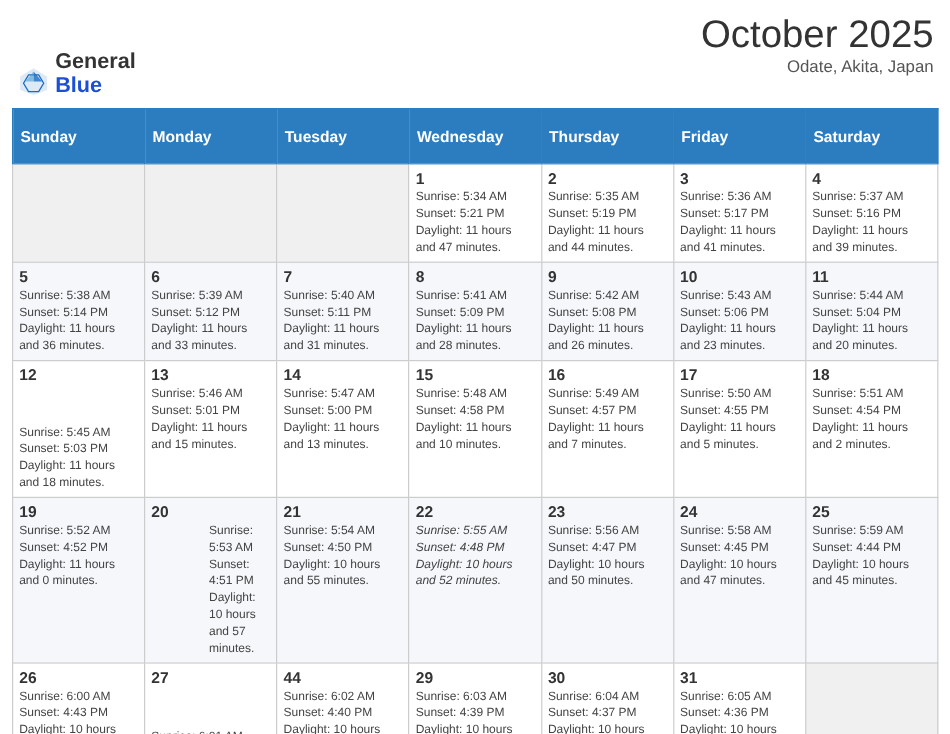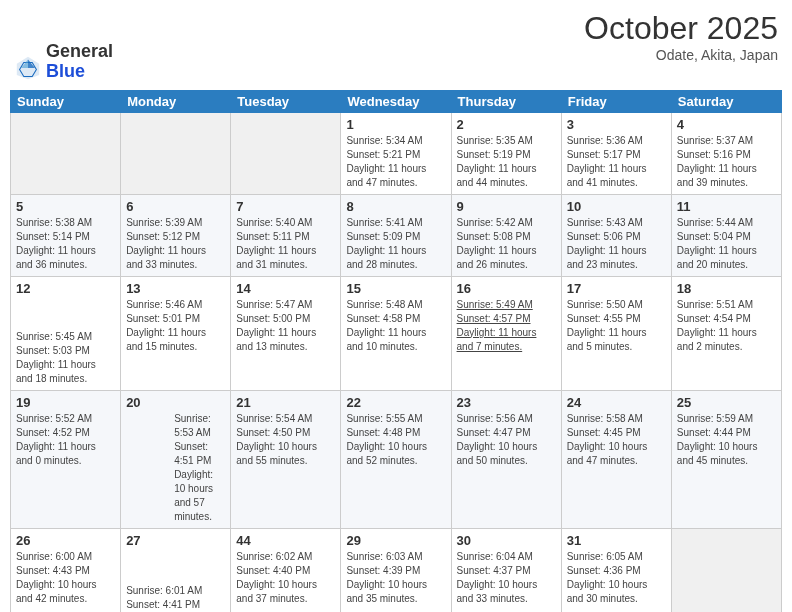--- a/index.html
+++ b/index.html
@@ -48,21 +48,21 @@
     }
     .calendar {
       width: 100%;
       border-collapse: collapse;
       border: 1px solid #ccc;
     }
     .calendar th {
       background-color: #2B7DC0;
       color: #fff;
       text-align: left;
-      padding: 3px 6px;
+      padding: 15px 6px;
       font-size: 13px;
       font-weight: bold;
       border: 1px solid #2B7DC0;
     }
     .calendar td {
       vertical-align: top;
       border: 1px solid #ccc;
       padding: 4px 5px;
       width: 14.28%;
       min-height: 80px;
@@ -234,21 +234,21 @@
         </td>
         <td>
           <div class="day-number">15</div>
           <div class="day-info" style="white-space: pre-line;">Sunrise: 5:48 AM
 Sunset: 4:58 PM
 Daylight: 11 hours
 and 10 minutes.</div>
         </td>
         <td>
           <div class="day-number">16</div>
-          <div class="day-info" style="white-space: pre-line; text-decoration: underline;">Sunrise: 5:49 AM
+          <div class="day-info" style="white-space: pre-line;">Sunrise: 5:49 AM
 Sunset: 4:57 PM
 Daylight: 11 hours
 and 7 minutes.</div>
         </td>
         <td>
           <div class="day-number">17</div>
           <div class="day-info" style="white-space: pre-line;">Sunrise: 5:50 AM
 Sunset: 4:55 PM
 Daylight: 11 hours
 and 5 minutes.</div>
@@ -278,21 +278,21 @@
         </td>
         <td>
           <div class="day-number">21</div>
           <div class="day-info" style="white-space: pre-line;">Sunrise: 5:54 AM
 Sunset: 4:50 PM
 Daylight: 10 hours
 and 55 minutes.</div>
         </td>
         <td>
           <div class="day-number">22</div>
-          <div class="day-info" style="white-space: pre-line;">Sunrise: 5:55 AM
+          <div class="day-info" style="white-space: pre-line; font-style: italic;">Sunrise: 5:55 AM
 Sunset: 4:48 PM
 Daylight: 10 hours
 and 52 minutes.</div>
         </td>
         <td>
           <div class="day-number">23</div>
           <div class="day-info" style="white-space: pre-line;">Sunrise: 5:56 AM
 Sunset: 4:47 PM
 Daylight: 10 hours
 and 50 minutes.</div>

